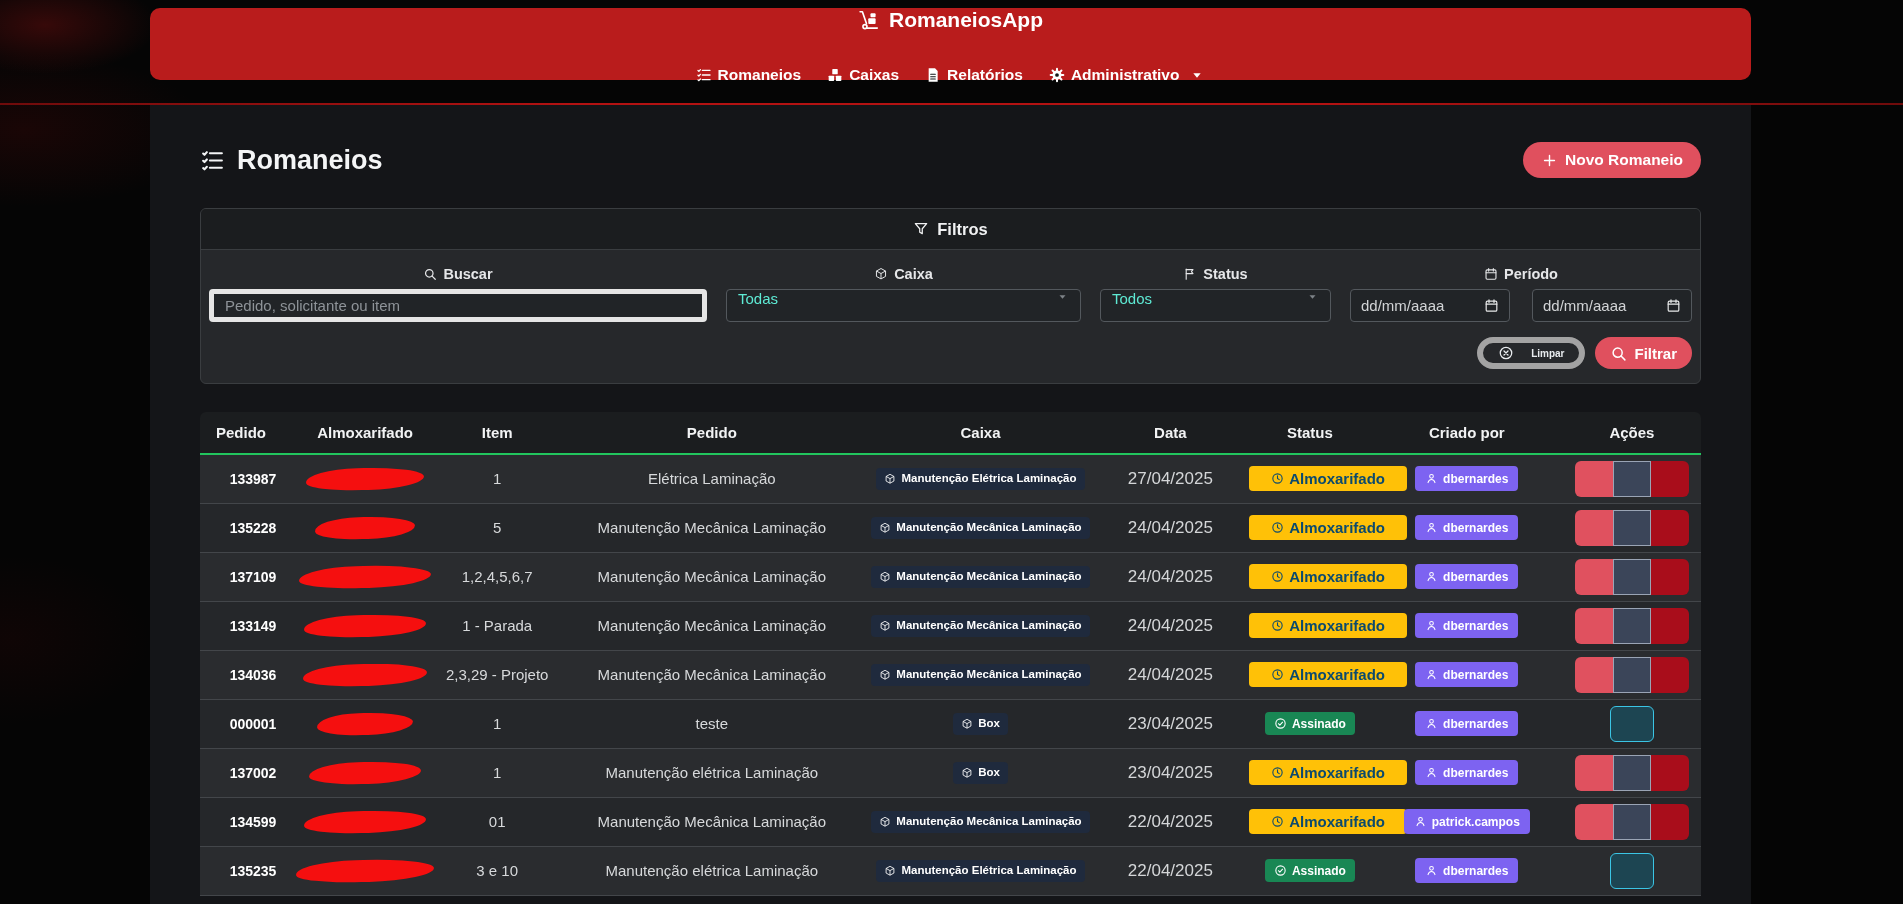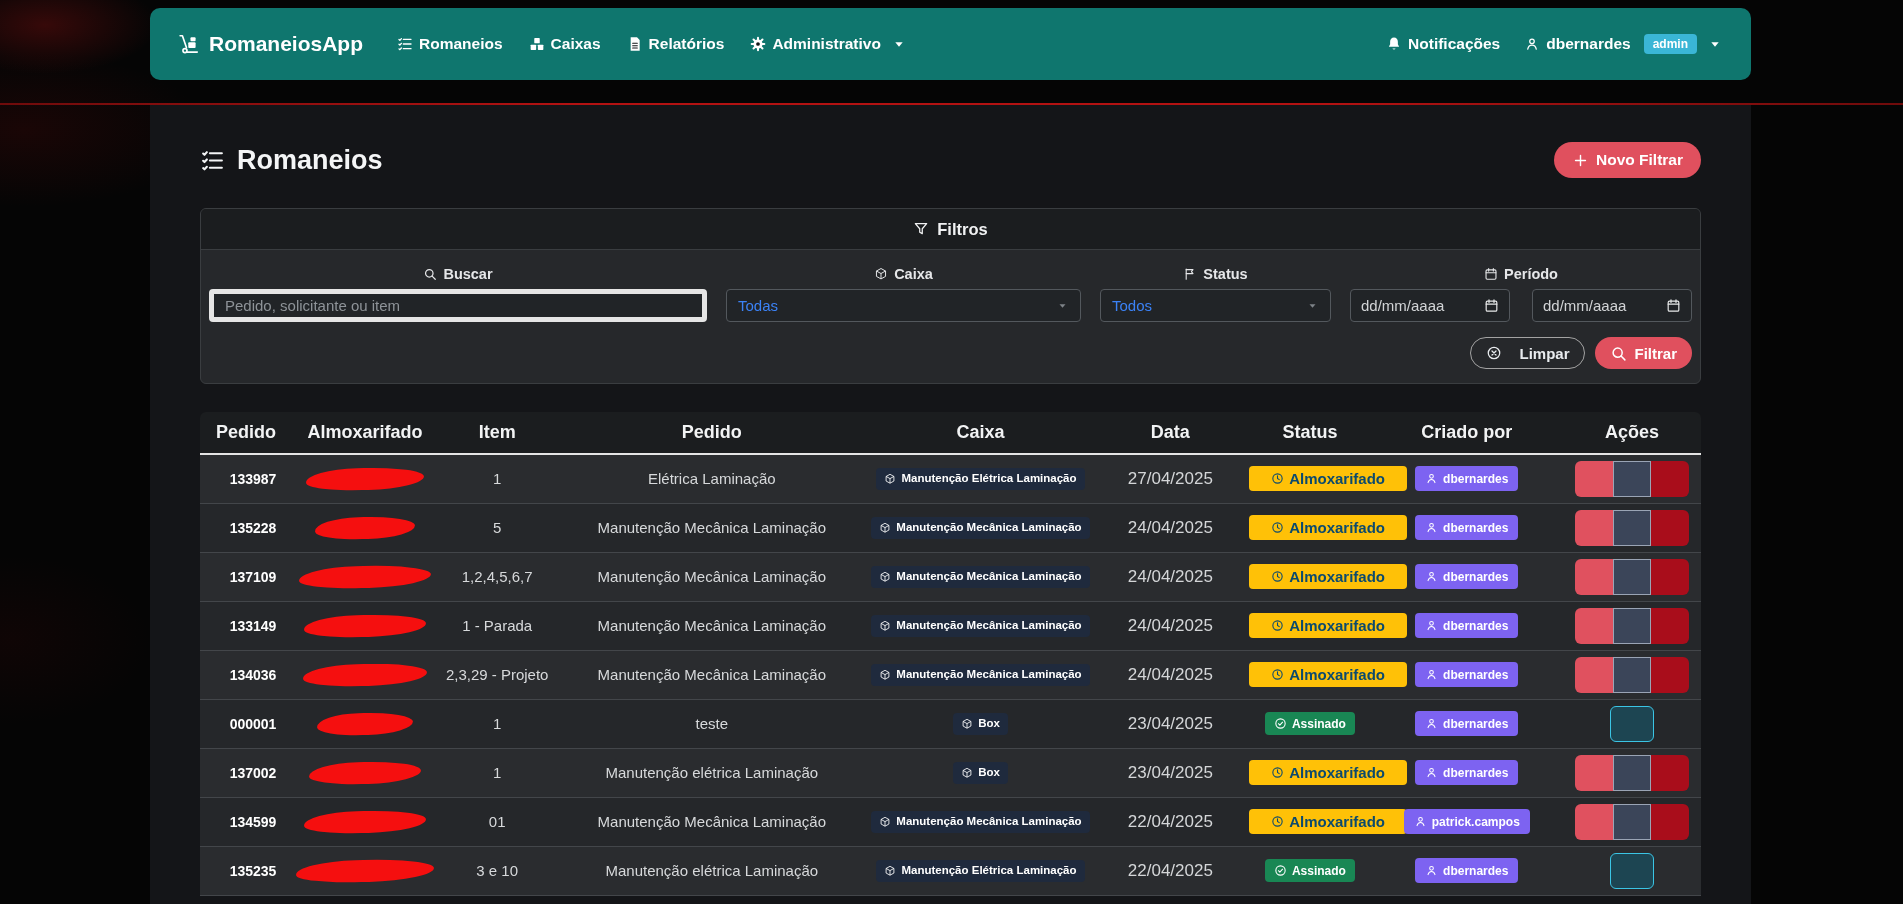--- a/index.html
+++ b/index.html
@@ -13,22 +13,22 @@
       #050505;
     color:#e8e9ea;
   }
   .icon { display:inline-flex; align-items:center; justify-content:center; }
   .icon svg { width:1em; height:1em; display:block; }
   button { font-family: inherit; cursor:pointer; border:none; background:none; color:inherit; }
 
   
   .navbar {
     position:absolute; left:150px; top:8px; width:1601px; height:72px;
-    background:#0f766e; border-radius:10px;
-    display:flex; align-items:center; padding:0 28px; gap:34px;
+    background:#b91c1c; border-radius:10px;
+    display:flex; align-items:center; padding:0 28px; gap:34px;flex-direction:column;
   }
   .brand { display:flex; align-items:center; gap:9px; font-size:21px; font-weight:700; color:#fff; cursor:pointer; }
   .brand .icon { font-size:22px; }
   .nav-items { display:flex; align-items:center; gap:26px; }
   .nav-item { display:flex; align-items:center; gap:6px; font-size:15.5px; font-weight:600; color:#fff; cursor:pointer; text-decoration:none; }
   .nav-item .icon { font-size:16px; }
   .nav-right { margin-left:auto; display:flex; align-items:center; gap:24px; }
   .badge-admin { background:#3ab6d6; color:#fff; font-size:12px; font-weight:700; padding:3px 9px; border-radius:4px; margin-left:7px; }
   .caret { font-size:13px; color:#fff; display:inline-flex; margin-left:4px; }
 
@@ -61,39 +61,39 @@
   .f-buscar { flex:1 1 470px; }
   .f-caixa  { flex:0 0 355px; }
   .f-status { flex:0 0 231px; }
   .f-periodo{ flex:0 0 342px; }
   .tinput {
     height:33px; width:100%; background:#212427; border:5px solid #e5e5e5; border-radius:4px;
     color:#e8e9ea; font-size:15px; padding:0 11px; font-family:inherit; outline:none;
   }
   .tinput::placeholder { color:#8e9398; }
   .selectbox { height:33px; background:#212427; border:1px solid #53585d; border-radius:4px;
-    display:flex; align-items:center; justify-content:space-between; padding:0 11px; font-size:15px; color:#3b82f6; cursor:pointer; }
+    display:flex; align-items:flex-start; justify-content:space-between; padding:0 11px; font-size:15px; color:#5eead4; cursor:pointer; }
   .selectbox .caret { color:#7e8388; margin:0; }
   .dates { display:flex; gap:22px; }
   .datebox { flex:1; height:33px; background:#212427; border:1px solid #53585d; border-radius:4px;
     display:flex; align-items:center; justify-content:space-between; padding:0 10px; font-size:15px; color:#d2d4d6; cursor:text; }
   .datebox .icon { font-size:15px; color:#e8e9ea; }
   .filter-actions { margin-top:15px; display:flex; justify-content:flex-end; gap:10px; }
   .btn-outline { display:inline-flex; align-items:center; gap:17px; height:32px; padding:0 15px;
-    border:1px solid #a3a3a3; border-radius:50px; color:#e9ecef; font-size:15px; font-weight:700; background:transparent; }
+    border:6px solid #a3a3a3; border-radius:50px; color:#e9ecef; font-size:10px; font-weight:700; background:transparent; }
   .btn-outline .icon { font-size:16px; }
   .btn-red.sm { height:32px; padding:0 15px; font-size:15px; }
 
   
   .tablewrap { margin-top:28px; border-radius:6px 6px 0 0; overflow:hidden; }
   table { width:100%; border-collapse:collapse; table-layout:fixed; }
   col.c1{width:6%} col.c2{width:10%} col.c3{width:7.6%} col.c4{width:21%} col.c5{width:14.8%}
   col.c6{width:10.5%} col.c7{width:8.1%} col.c8{width:12.8%} col.c9{width:9.2%}
-  thead th { height:42px; background:#1b1d1f; color:#f2f3f4; font-size:18px; font-weight:700;
-    text-align:center; border-bottom:2px solid #e5e5e5; }
+  thead th { height:42px; background:#1b1d1f; color:#f2f3f4; font-size:15px; font-weight:700;
+    text-align:center; border-bottom:2px solid #22c55e; }
   thead th.col-left { text-align:left; padding-left:16px; }
   tbody tr { height:49px; }
   tbody tr:nth-child(odd)  { background:#2a2c2f; }
   tbody tr:nth-child(even) { background:#25272a; }
   tbody tr + tr td { border-top:1px solid #43464a; }
   tbody tr:last-child td { border-bottom:1px solid #43464a; }
   td { text-align:center; font-size:15px; color:#d7d9db; vertical-align:middle; }
   td.c-pedido { text-align:center; padding-left:16px; font-weight:700; font-size:14px; color:#fff; }
   td.c-data { font-size:17px; color:#d4d6d8; }
   .redact { display:inline-block; height:22px; background:#f50f0f;
@@ -229,21 +229,21 @@
           </svg>
         </span>
       <span>Romaneios</span>
     </h1>
     <button class="btn-red">
       <span class="icon">
           <svg viewBox="0 0 24 24" fill="none" stroke="currentColor" stroke-width="2" stroke-linecap="round">
             <path d="M12 5v14M5 12h14"></path>
           </svg>
         </span>
-      <span>Novo Filtrar</span>
+      <span>Novo Romaneio</span>
     </button>
   </div>
 
   <section class="card">
     <div class="card-head">
       <span class="icon">
           <svg viewBox="0 0 24 24" fill="none" stroke="currentColor" stroke-width="1.9" stroke-linejoin="round">
             <path d="M3.5 4h17l-6.6 7.6V19l-3.8-2.2v-5.2z"></path>
           </svg>
         </span>

